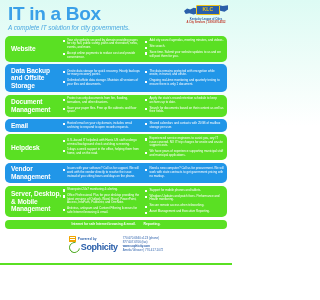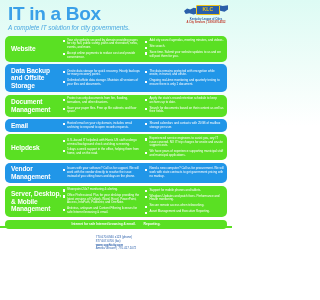--- a/index.html
+++ b/index.html
@@ -2,21 +2,21 @@
 <html><head>
 <meta charset="utf-8">
 <style>
   html,body{margin:0;padding:0;}
   body{
     width:232px;height:300px;overflow:hidden;
     background:linear-gradient(to bottom,#ddfbf4 0%,#effdf9 22%,#ffffff 42%,#ffffff 100%);
     font-family:"Liberation Sans",sans-serif;
     -webkit-font-smoothing:antialiased;
   }
-  .page{position:relative;width:232px;height:228px;}
+  .page{position:relative;width:232px;height:265px;}
 
   
   .header{position:relative;height:36px;padding:3px 6px 0 8px;box-sizing:border-box;}
   .title{
     font-size:19px;line-height:19px;font-weight:bold;color:#3aa0e8;
     letter-spacing:-0.3px;margin:1px 0 0 0;
   }
   .subtitle{
     font-size:6.4px;line-height:8px;color:#4aa8e0;font-style:italic;
     margin-top:1px;letter-spacing:-0.05px;
@@ -299,20 +299,30 @@
         </div>
       </div>
     </div>
 
   <div class="cta">
     <span class="cta-text">Internet for safe Internet browsing &amp; email.</span>
     <span class="cta-strong">Reporting.</span>
   </div>
 
   <div class="footer">
+    <div class="brand">
+      <div class="powered">
+        <span class="p-ico"></span>
+        <span class="p-txt">Powered by</span>
+      </div>
+      <div class="sophicity">
+        <span class="s-swirl"></span>
+        <span class="s-name">Sophicity</span>
+      </div>
+    </div>
     <div class="contact">
         <div>770.670.6940 x123 (phone)</div>
         <div>877.607.6706 (fax)</div>
         <div class="em">www.sophicity.com</div>
         <div>Amelia Weaver | 770.417.1072</div>
       </div>
   </div>
 
   <div class="bottom-rule"></div>
 </div>

